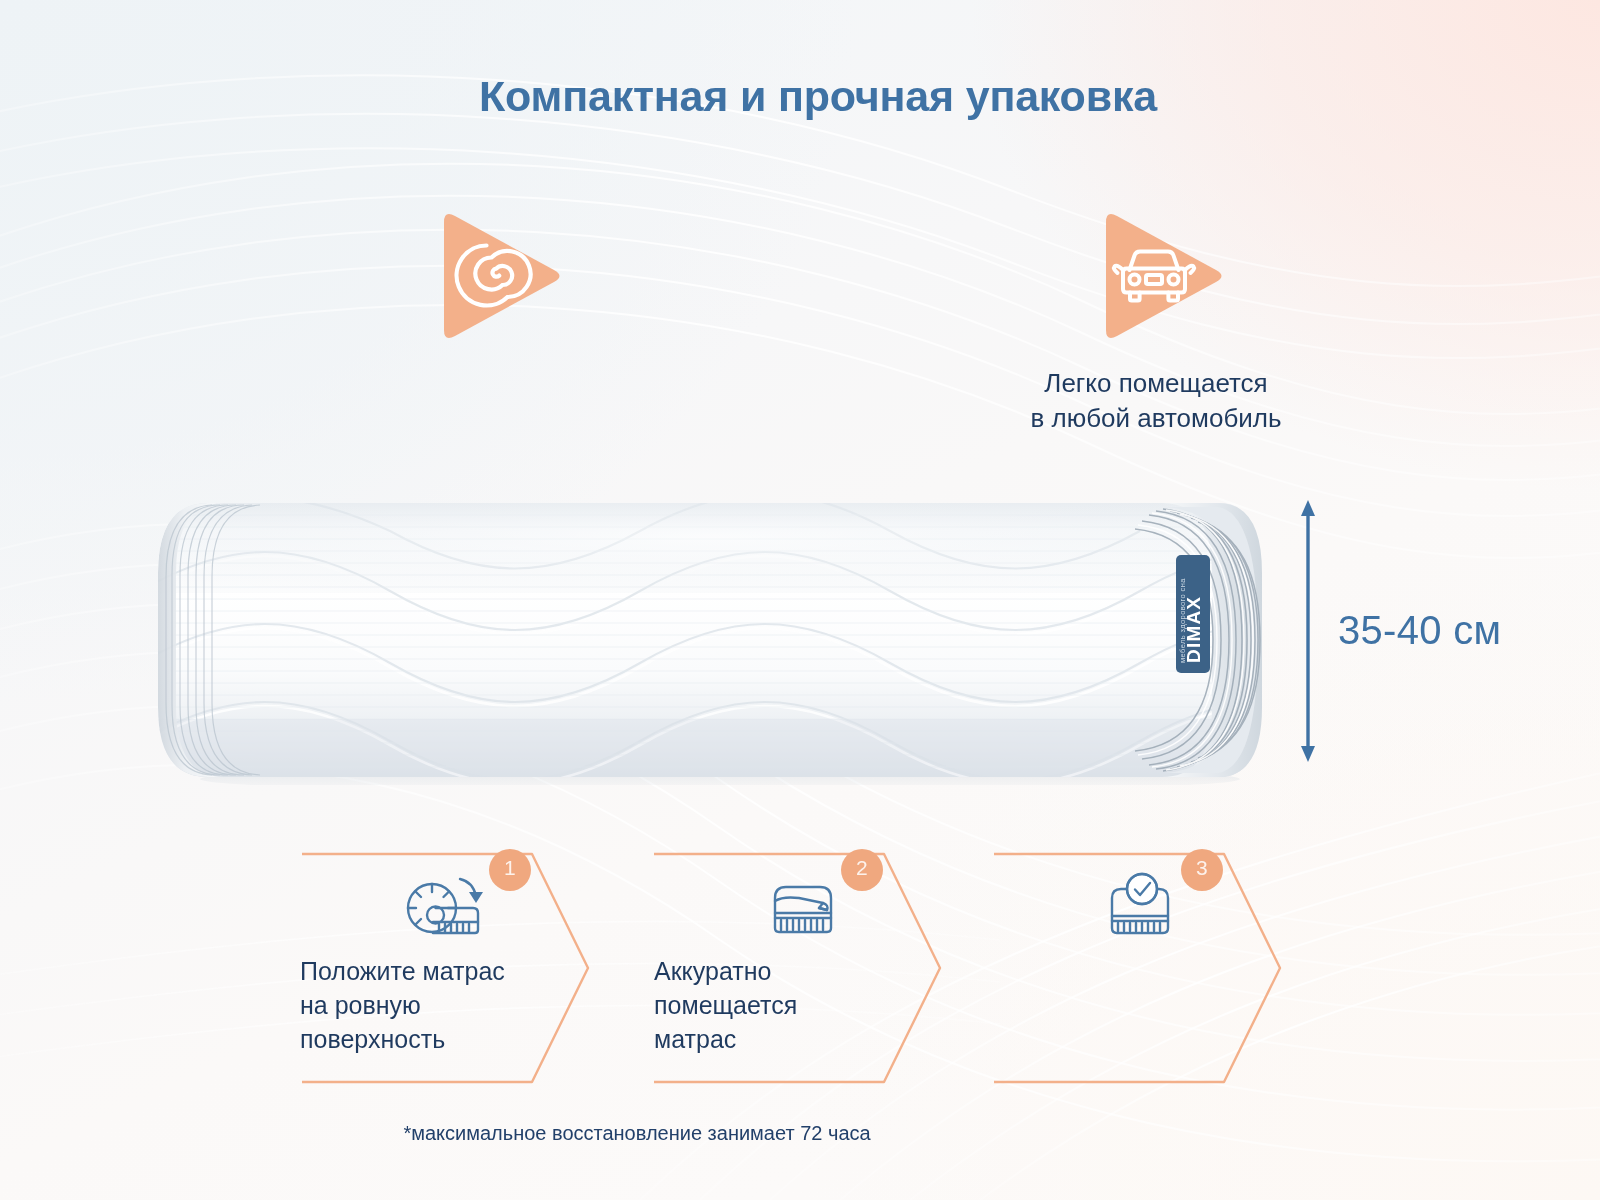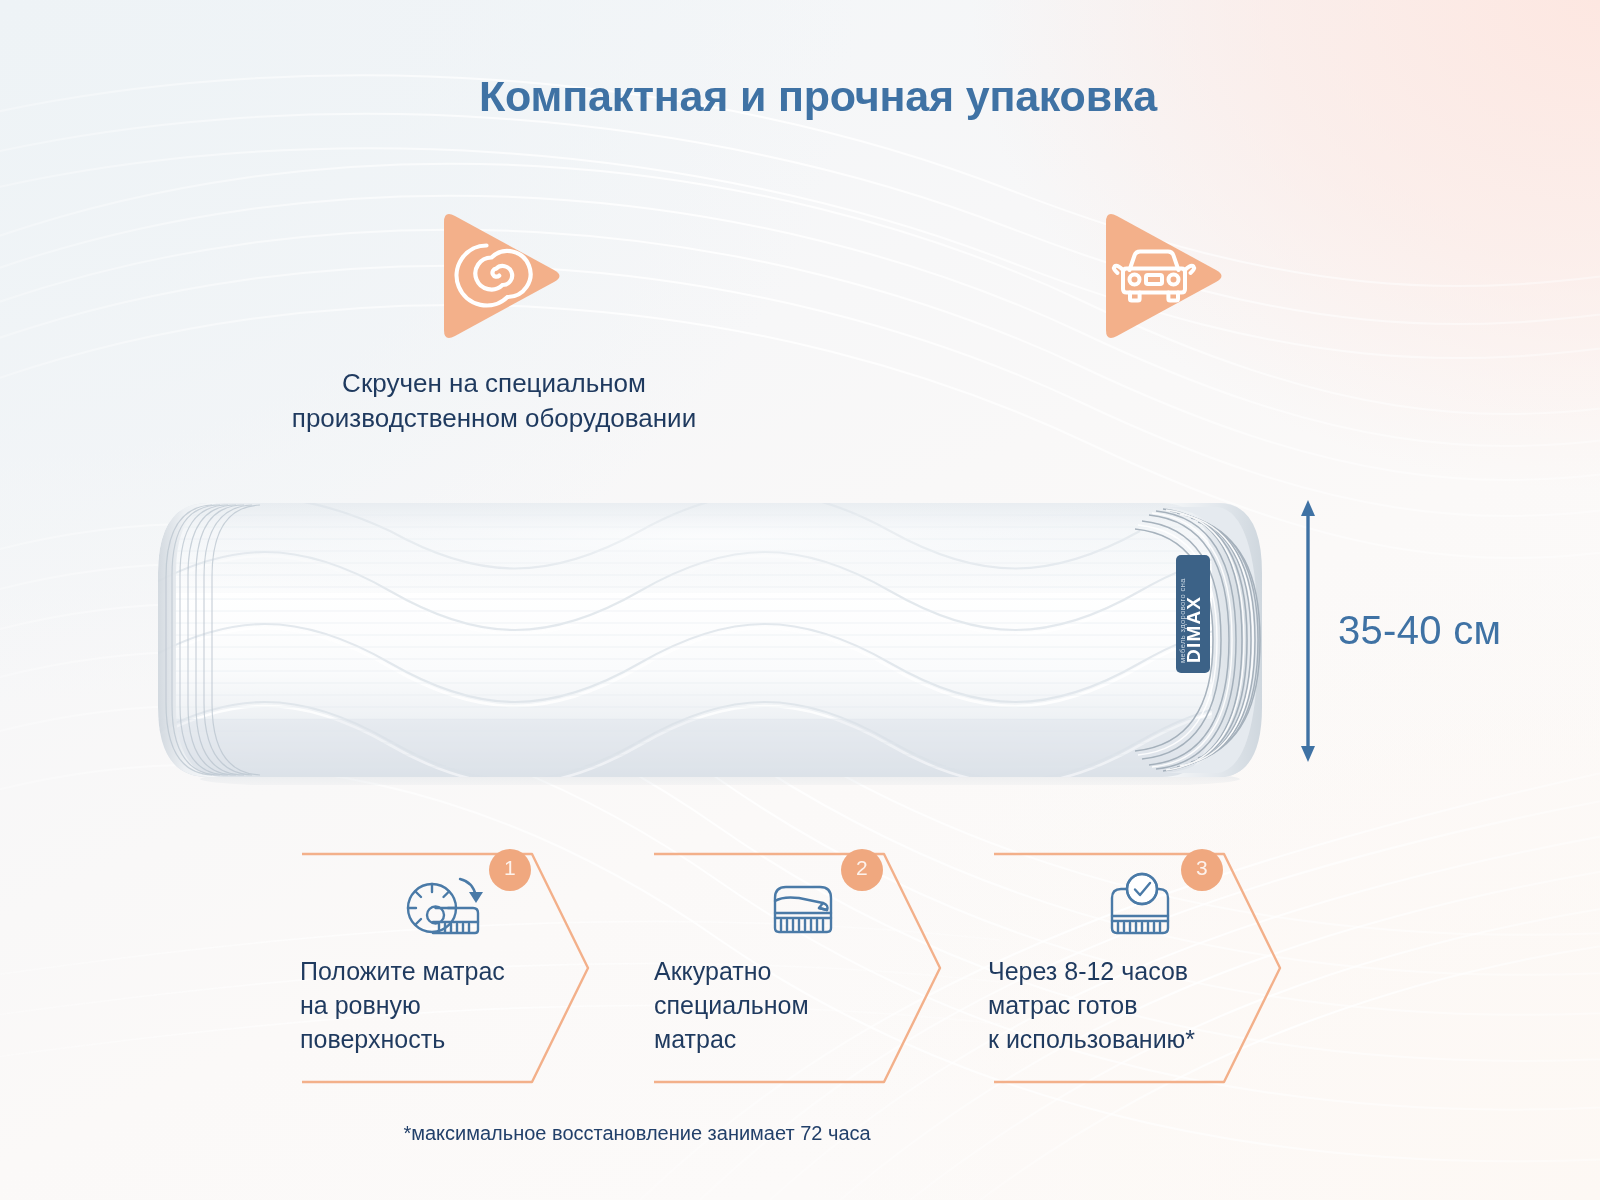--- a/index.html
+++ b/index.html
@@ -125,22 +125,20 @@
       <g fill="none" stroke="#ffffff" stroke-width="4.2" stroke-linecap="round">
         <path d="M72.5,45.5
                  a30,30 0 1,0 21,51.5
                  a23,23 0 1,0 -16,-39.5
                  a16,16 0 1,0 11,27.5
                  a9.5,9.5 0 1,0 -6.5,-16.3
                  a4,4 0 1,0 3.2,6.9"></path>
       </g>
     </svg>
   </div>
-  <div class="cap">Скручен на специальном
-производственном оборудовании</div>
 </div>
 
 <div class="feature" id="feature-car">
   <div class="tri-wrap">
     <svg width="160" height="150" viewBox="0 0 160 150">
       <path d="M30,22 Q30,10 41,16 L140,70 Q151,76 140,82 L41,136 Q30,142 30,130 Z" fill="#f3b08a"></path>
       <g fill="none" stroke="#ffffff" stroke-width="4" stroke-linecap="round" stroke-linejoin="round">
 
         <path d="M53.5,70 L58.5,55.5 Q59.8,51.5 64,51.5 L92,51.5 Q96.2,51.5 97.5,55.5 L102.5,70"></path>
 
@@ -152,20 +150,22 @@
         <circle cx="58.5" cy="79.5" r="5"></circle>
         <circle cx="97.5" cy="79.5" r="5"></circle>
 
         <rect x="70" y="75" width="16" height="9" rx="1.8"></rect>
 
         <path d="M54,92.5 L54,99 Q54,100.5 55.6,100.5 L62,100.5 Q63.6,100.5 63.6,99 L63.6,92.5"></path>
         <path d="M92.4,92.5 L92.4,99 Q92.4,100.5 94,100.5 L100.4,100.5 Q102,100.5 102,99 L102,92.5"></path>
       </g>
     </svg>
   </div>
+  <div class="cap">Легко помещается
+в любой автомобиль</div>
 </div>
 
 <div id="roll-area">
   <svg width="1160" height="290" viewBox="0 0 1160 290">
     <defs>
       <linearGradient id="rollBody" x1="0" y1="0" x2="0" y2="1">
         <stop offset="0%" stop-color="#e9edf1"></stop>
         <stop offset="10%" stop-color="#f7f9fb"></stop>
         <stop offset="32%" stop-color="#ffffff"></stop>
         <stop offset="62%" stop-color="#fafbfc"></stop>
@@ -326,21 +326,21 @@
           <path d="M22,31 Q30,26 46,28 L70,33 Q76,35 74,40 L66,38"></path>
           <path d="M70,33 L66,38 L74,40"></path>
 
           <path d="M22,43 L78,43 M22,48 L78,48"></path>
 
           <path d="M28,50 L28,60 M34,50 L34,60 M40,50 L40,60 M46,50 L46,60 M52,50 L52,60 M58,50 L58,60 M64,50 L64,60 M70,50 L70,60"></path>
         </g>
       </svg>
     </div>
     <div class="txt">Аккуратно
-специальном
+помещается
 матрас</div>
   </div>
 
   <div class="step" id="step-3">
     <svg class="chev" viewBox="0 0 352 240">
       <path d="M6,6 L236,6 L292,120 L236,234 L6,234" fill="none" stroke="#f3b08a" stroke-width="2.4" stroke-linejoin="round"></path>
       <circle cx="214" cy="22" r="21" fill="#f0a87f"></circle>
     </svg>
     <div class="badge-num" style="left:208px; top:8px;">3</div>
     <div class="ico">
@@ -350,19 +350,16 @@
           <path d="M20,28 Q20,19 29,19 L67,19 Q76,19 76,28 L76,58 Q76,63 71,63 L25,63 Q20,63 20,58 Z"></path>
           <path d="M20,46 L76,46 M20,51 L76,51"></path>
           <path d="M26,53 L26,61 M32,53 L32,61 M38,53 L38,61 M44,53 L44,61 M50,53 L50,61 M56,53 L56,61 M62,53 L62,61 M68,53 L68,61"></path>
 
           <circle cx="50" cy="19" r="15" fill="#ffffff"></circle>
           <circle cx="50" cy="19" r="15"></circle>
           <path d="M43,19.5 L48,25 L58,13"></path>
         </g>
       </svg>
     </div>
-    <div class="txt">Через 8-12 часов
-матрас готов
-к использованию*</div>
   </div>
 </div>
 
 <div class="footnote">*максимальное восстановление занимает 72 часа</div>
 
 </body></html>

